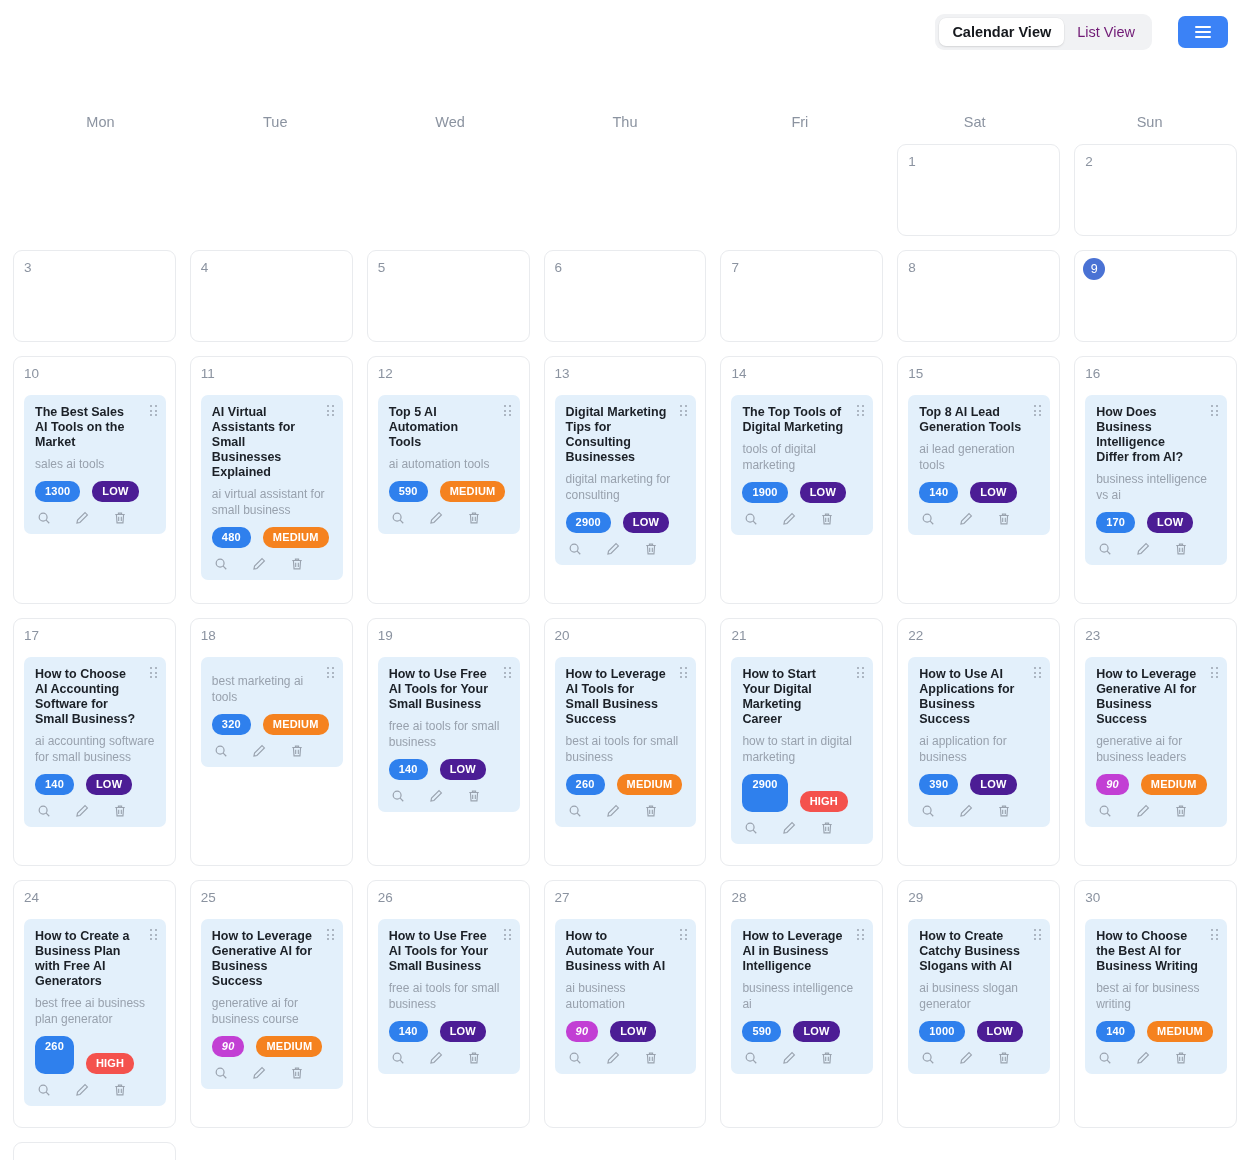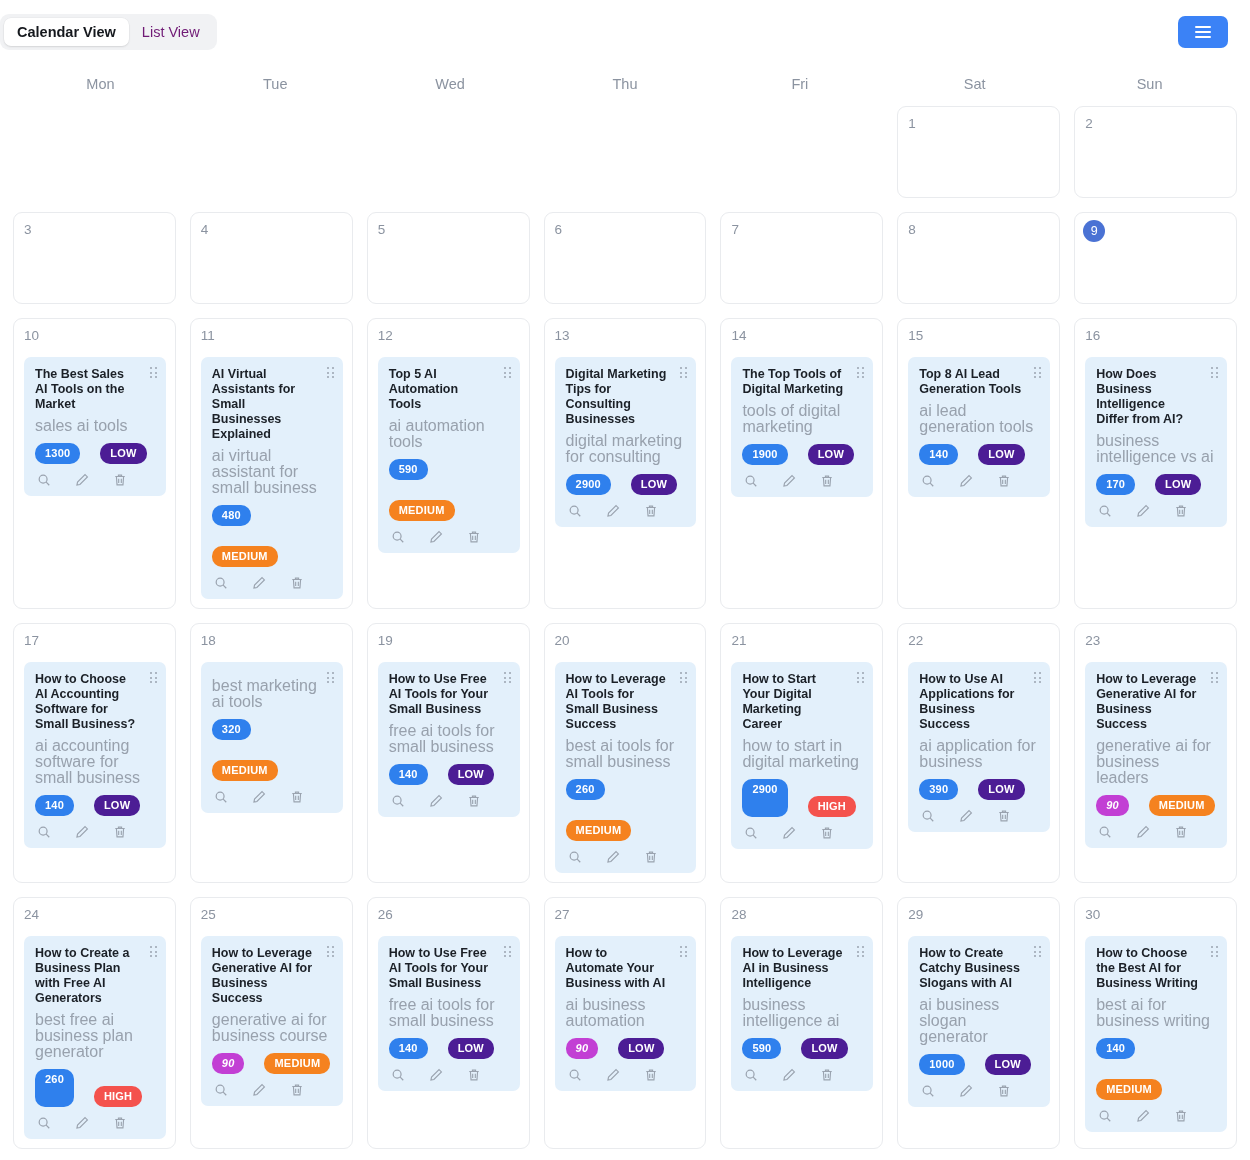--- a/index.html
+++ b/index.html
@@ -6,22 +6,22 @@
   html, body {
     width: 1250px; height: 1160px;
     background: #ffffff;
     font-family: "Liberation Sans", sans-serif;
     overflow: hidden;
   }
   .page { width: 1250px; height: 1160px; position: relative; }
 
   
   .topbar {
-    display: flex; justify-content: space-between; align-items: center;
-    gap: 16px; padding: 13px 22px 0 0; height: 50px;
+    display: flex; justify-content: flex-end; align-items: center;
+    gap: 26px; padding: 13px 22px 0 0; height: 50px;
   }
   .view-toggle {
     display: flex; align-items: center;
     background: #f1f2f4; border-radius: 9px; padding: 4px;
   }
   .view-btn {
     font-size: 14.5px; color: #701a75; padding: 6px 13px;
     border-radius: 7px; border: none; background: transparent;
     cursor: pointer; font-family: inherit; white-space: nowrap;
   }
@@ -41,21 +41,21 @@
     font-size: 21px; font-weight: bold; color: #0b0d10;
     padding: 12px 0 0 13px; letter-spacing: -.2px;
   }
 
   
   .weekdays {
     display: grid; grid-template-columns: repeat(7, 1fr);
     padding: 26px 13px 0 13px;
   }
   .weekday {
-    text-align: center; font-size: 14.5px; color: #8b93a0; font-weight: 400;
+    text-align: center; font-size: 14.5px; color: #8b93a0; font-weight: 400; margin-top: 38px;
   }
   .grid {
     display: grid; grid-template-columns: repeat(7, 1fr);
     gap: 14px; padding: 14px 13px 0 13px;
   }
   .cell {
     background: #fff; border: 1px solid #e9ebee; border-radius: 9px;
     min-height: 92px; padding: 9px 9px 9px 10px; position: relative;
   }
   .cell.tall { min-height: 248px; }
@@ -70,23 +70,23 @@
   
   .card {
     background: #e3f0fb; border-radius: 7px; margin-top: 13px;
     padding: 10px 11px 9px 11px; position: relative;
   }
   .card-title {
     font-size: 12.5px; font-weight: bold; color: #1b2027;
     line-height: 15px; padding-right: 18px;
   }
   .card-kw {
-    font-size: 16px; color: #98a1ad; line-height: 16px; margin-top: 6px;
-  }
-  .badges { display: flex; gap: 20px; margin-top: 9px; flex-wrap: wrap; }
+    font-size: 12px; color: #98a1ad; line-height: 16px; margin-top: 6px;
+  }
+  .badges { display: flex; gap: 12px; margin-top: 9px; flex-wrap: wrap; }
   .badge {
     font-size: 11px; font-weight: bold; color: #fff;
     padding: 4px 10px; border-radius: 10px; letter-spacing: .2px;
     line-height: 13px;
   }
   .vol-blue { background: #2f80ed; }
   .vol-purple { background: #c23fd4; font-style: italic; }
   .diff-low { background: #4c1d95; }
   .diff-medium { background: #f5821f; }
   .diff-high { background: #f4524d; margin-top: 17px; }

